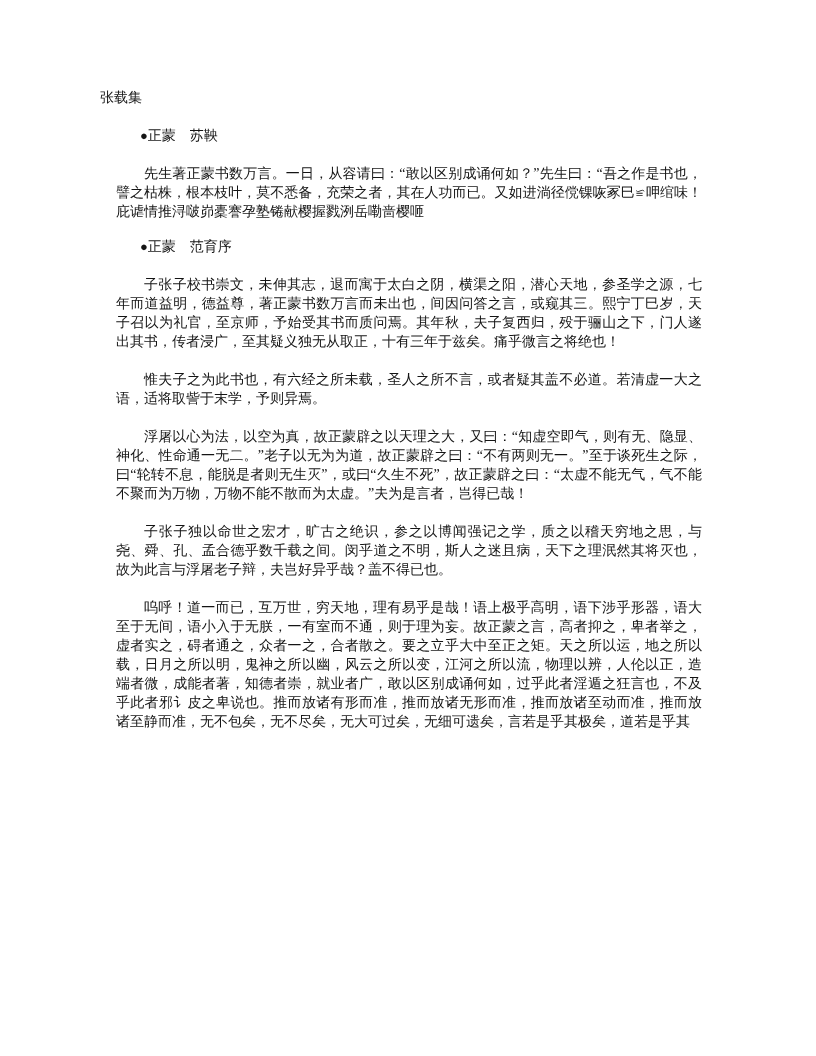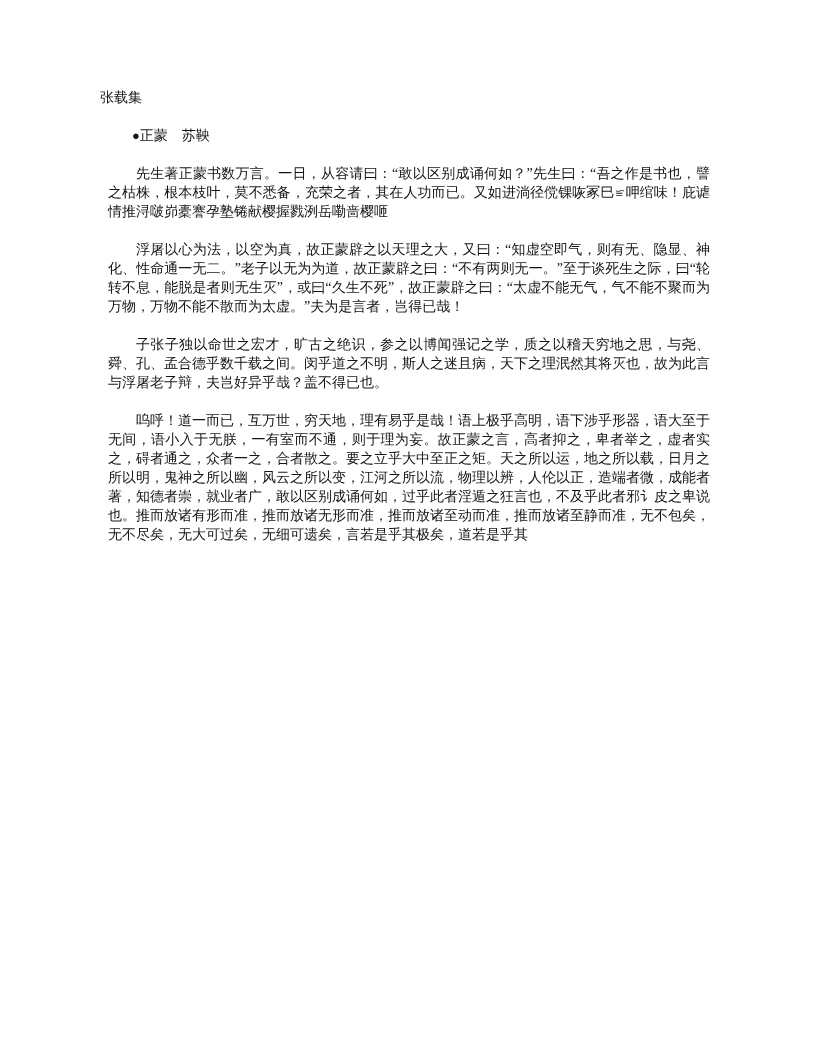--- a/index.html
+++ b/index.html
@@ -23,26 +23,26 @@
     width: 618px;
     font-size: 14px;
     line-height: 19px;
     text-align: justify;
   }
   .doc-title {
     text-indent: 0;
     margin: 0;
   }
   .heading {
-    margin: 4px;
+    margin: 12px;
     text-indent: 2em;
     white-space: pre;
   }
   .para {
-    margin: 8px;
+    margin: 16px;
     text-indent: 2em;
   }
   .mt {
     margin-top: 19px;
   }
   .bullet {
     display: inline;
     font-size: 13px;
   }
 </style>
@@ -51,23 +51,26 @@
 
 <div class="page">
   <div class="content">
 
     <div class="doc-title">张载集</div>
 
     <div class="heading mt"><span class="bullet">●</span><span>正蒙　苏鞅</span></div>
 
     <p class="para mt">先生著正蒙书数万言。一日，从容请曰：“敢以区别成诵何如？”先生曰：“吾之作是书也，譬之枯株，根本枝叶，莫不悉备，充荣之者，其在人功而已。又如进淌径傥锞咴冢巳≌呷绾味！庇谑情推浔啵峁橐謇孕塾锩献樱握戮洌岳嘞啬樱咂</p>
 
+    <div class="heading"><span class="bullet">●</span><span>正蒙　范育序</span></div>
+
+    <p class="para mt">子张子校书崇文，未伸其志，退而寓于太白之阴，横渠之阳，潜心天地，参圣学之源，七年而道益明，德益尊，著正蒙书数万言而未出也，间因问答之言，或窥其三。熙宁丁巳岁，天子召以为礼官，至京师，予始受其书而质问焉。其年秋，夫子复西归，殁于骊山之下，门人遂出其书，传者浸广，至其疑义独无从取正，十有三年于兹矣。痛乎微言之将绝也！</p>
 
 
-
+    <p class="para mt">惟夫子之为此书也，有六经之所未载，圣人之所不言，或者疑其盖不必道。若清虚一大之语，适将取訾于末学，予则异焉。</p>
 
 
     <p class="para mt">浮屠以心为法，以空为真，故正蒙辟之以天理之大，又曰：“知虚空即气，则有无、隐显、神化、性命通一无二。”老子以无为为道，故正蒙辟之曰：“不有两则无一。”至于谈死生之际，曰“轮转不息，能脱是者则无生灭”，或曰“久生不死”，故正蒙辟之曰：“太虚不能无气，气不能不聚而为万物，万物不能不散而为太虚。”夫为是言者，岂得已哉！</p>
 
     <p class="para mt">子张子独以命世之宏才，旷古之绝识，参之以博闻强记之学，质之以稽天穷地之思，与尧、舜、孔、孟合德乎数千载之间。闵乎道之不明，斯人之迷且病，天下之理泯然其将灭也，故为此言与浮屠老子辩，夫岂好异乎哉？盖不得已也。</p>
 
 
     <p class="para mt">呜呼！道一而已，互万世，穷天地，理有易乎是哉！语上极乎高明，语下涉乎形器，语大至于无间，语小入于无朕，一有室而不通，则于理为妄。故正蒙之言，高者抑之，卑者举之，虚者实之，碍者通之，众者一之，合者散之。要之立乎大中至正之矩。天之所以运，地之所以载，日月之所以明，鬼神之所以幽，风云之所以变，江河之所以流，物理以辨，人伦以正，造端者微，成能者著，知德者崇，就业者广，敢以区别成诵何如，过乎此者淫遁之狂言也，不及乎此者邪讠皮之卑说也。推而放诸有形而准，推而放诸无形而准，推而放诸至动而准，推而放诸至静而准，无不包矣，无不尽矣，无大可过矣，无细可遗矣，言若是乎其极矣，道若是乎其</p>
 
   </div>

